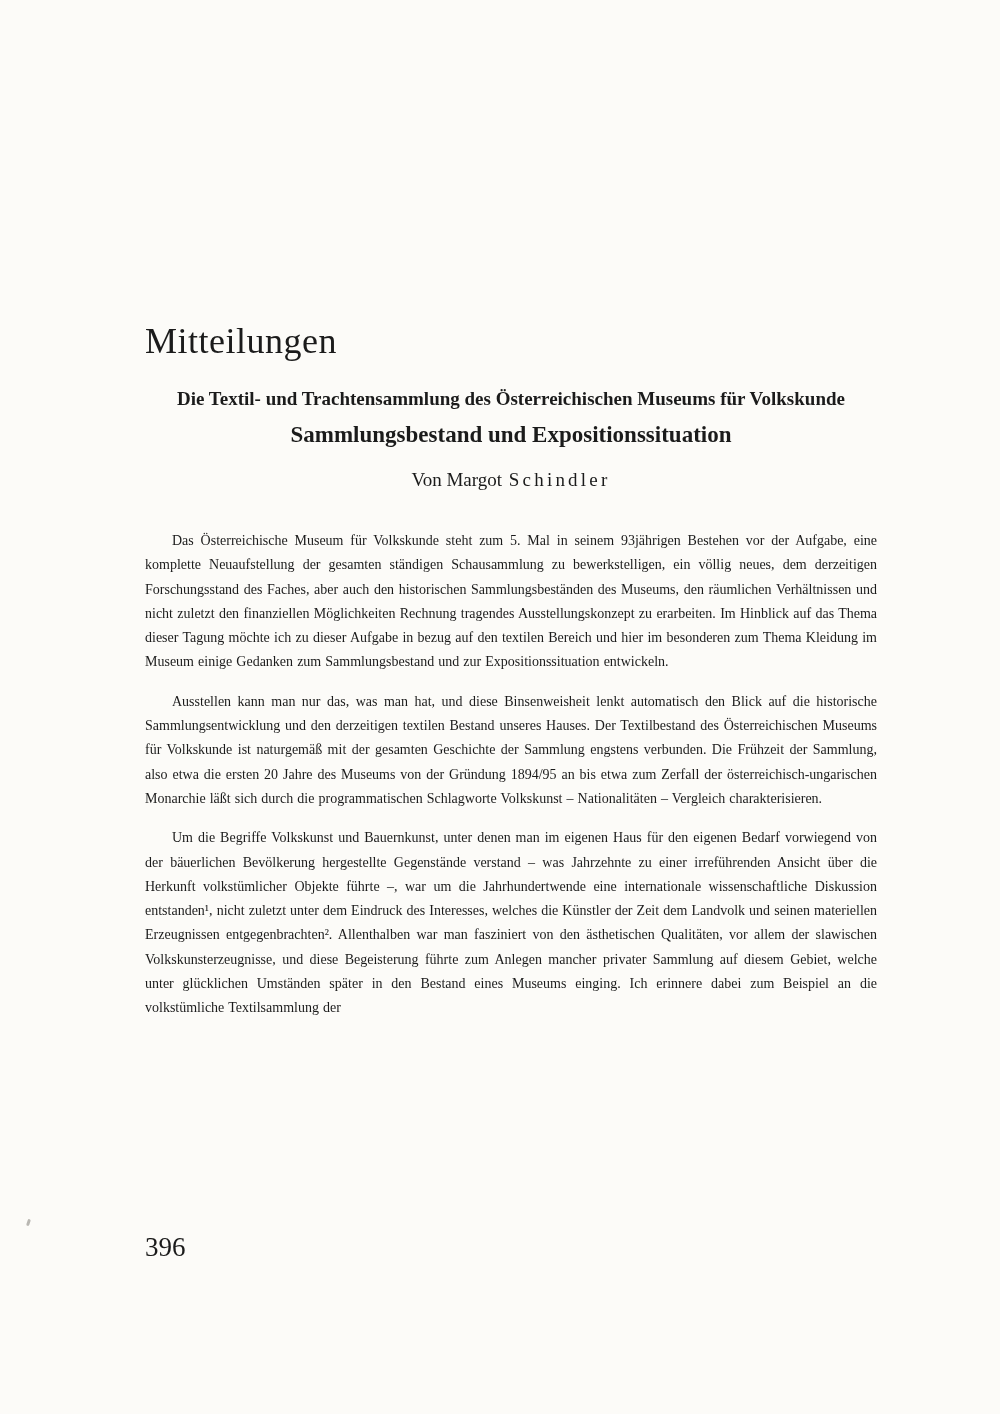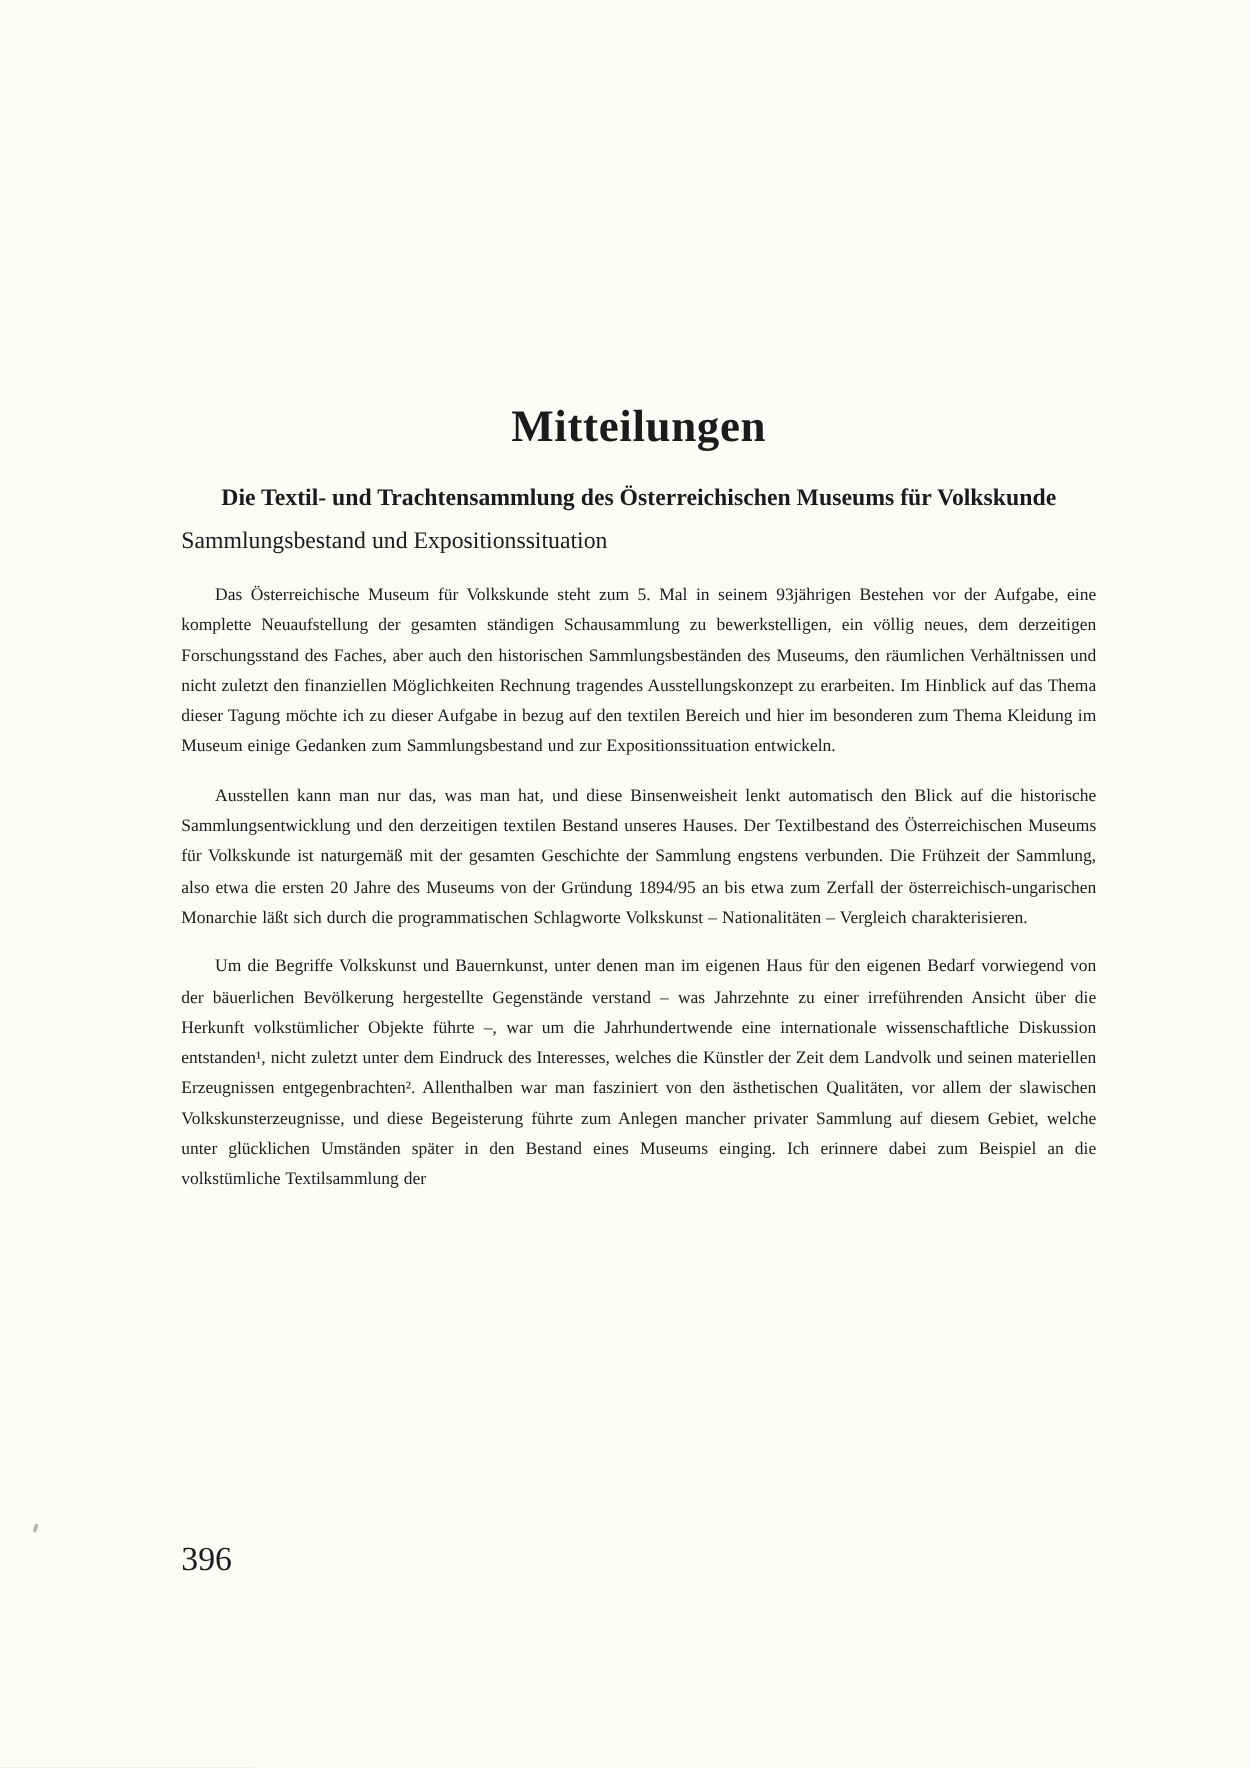--- a/index.html
+++ b/index.html
@@ -18,36 +18,36 @@
     overflow: hidden;
   }
   .content {
     position: absolute;
     left: 145px;
     top: 320px;
     width: 732px;
   }
   .title {
     margin: 0 0 26px 0;
-    text-align: center;
+    text-align: left;
     font-size: 36px;
-    font-weight: 700;
+    font-weight: 400;
     letter-spacing: 0.5px;
   }
   .heading {
     margin: 5px 0 12px 0;
     text-align: center;
     font-size: 19px;
     font-weight: bold;
   }
   .subtitle {
     margin: 0 0 21px 0;
-    text-align: left;
-    font-size: 19px;
-    font-weight: normal;
+    text-align: center;
+    font-size: 23px;
+    font-weight: bold;
   }
   .byline {
     margin: 0 0 38px 0;
     text-align: center;
     font-size: 19px;
   }
   .byline .name {
     margin-left: 0.35em;
     letter-spacing: 0.17em;
   }
@@ -77,19 +77,22 @@
   }
 </style>
 </head>
 <body>
 
 <div class="page">
   <div class="content">
     <h1 class="title">Mitteilungen</h1>
     <h2 class="heading">Die Textil- und Trachtensammlung des Österreichischen Museums für Volkskunde</h2>
     <div class="subtitle">Sammlungsbestand und Expositionssituation</div>
+    <div class="byline">
+      <span>Von Margot</span><span class="name">Schindler</span>
+    </div>
     <p class="body">Das Österreichische Museum für Volkskunde steht zum 5. Mal in seinem 93jährigen Bestehen vor der Aufgabe, eine komplette Neuaufstellung der gesamten ständigen Schausammlung zu bewerkstelligen, ein völlig neues, dem derzeitigen Forschungsstand des Faches, aber auch den historischen Sammlungsbeständen des Museums, den räumlichen Verhältnissen und nicht zuletzt den finanziellen Möglichkeiten Rechnung tragendes Ausstellungskonzept zu erarbeiten. Im Hinblick auf das Thema dieser Tagung möchte ich zu dieser Aufgabe in bezug auf den textilen Bereich und hier im besonderen zum Thema Kleidung im Museum einige Gedanken zum Sammlungsbestand und zur Expositionssituation entwickeln.</p>
     <p class="body">Ausstellen kann man nur das, was man hat, und diese Binsenweisheit lenkt automatisch den Blick auf die historische Sammlungsentwicklung und den derzeitigen textilen Bestand unseres Hauses. Der Textilbestand des Österreichischen Museums für Volkskunde ist naturgemäß mit der gesamten Geschichte der Sammlung engstens verbunden. Die Frühzeit der Sammlung, also etwa die ersten 20 Jahre des Museums von der Gründung 1894/95 an bis etwa zum Zerfall der österreichisch-ungarischen Monarchie läßt sich durch die programmatischen Schlagworte Volkskunst – Nationalitäten – Vergleich charakterisieren.</p>
     <p class="body">Um die Begriffe Volkskunst und Bauernkunst, unter denen man im eigenen Haus für den eigenen Bedarf vorwiegend von der bäuerlichen Bevölkerung hergestellte Gegenstände verstand – was Jahrzehnte zu einer irreführenden Ansicht über die Herkunft volkstümlicher Objekte führte –, war um die Jahrhundertwende eine internationale wissenschaftliche Diskussion entstanden¹, nicht zuletzt unter dem Eindruck des Interesses, welches die Künstler der Zeit dem Landvolk und seinen materiellen Erzeugnissen entgegenbrachten². Allenthalben war man fasziniert von den ästhetischen Qualitäten, vor allem der slawischen Volkskunsterzeugnisse, und diese Begeisterung führte zum Anlegen mancher privater Sammlung auf diesem Gebiet, welche unter glücklichen Umständen später in den Bestand eines Museums einging. Ich erinnere dabei zum Beispiel an die volkstümliche Textilsammlung der</p>
   </div>
   <div class="pagenum">396</div>
   <div class="artifact"></div>
 </div>
 
 </body></html>

